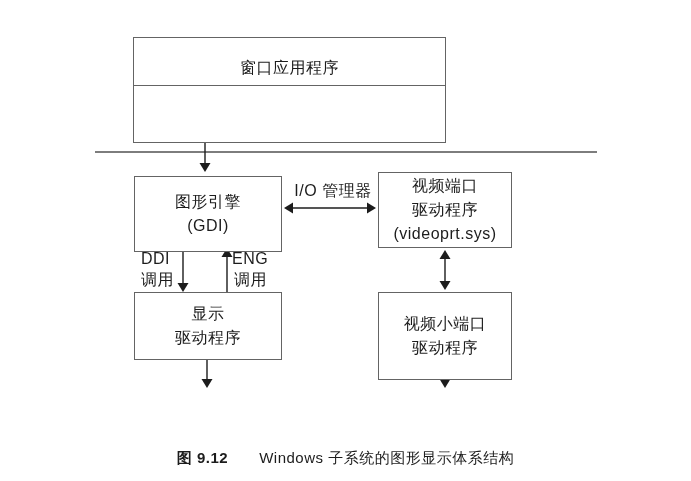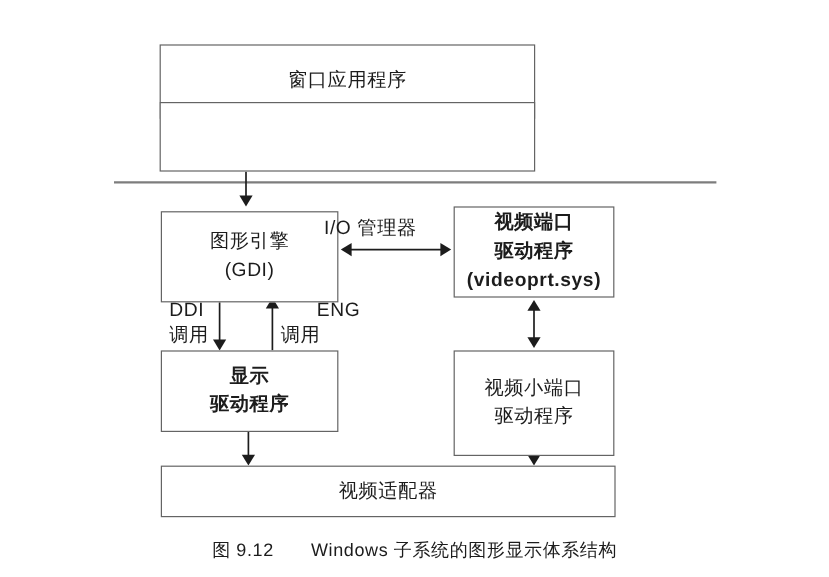--- a/index.html
+++ b/index.html
@@ -11,21 +11,21 @@
   svg.connectors { position:absolute; left:0; top:0; width:691px; height:481px; }
   .box {
     position:absolute; box-sizing:border-box;
     border:1.5px solid #646464; background:#ffffff;
     display:flex; flex-direction:column; align-items:center; justify-content:center;
     text-align:center; font-size:16px; line-height:24px; letter-spacing:0.5px;
   }
   .lbl { position:absolute; font-size:16px; letter-spacing:0.5px; white-space:nowrap; line-height:18px; }
   .lbl-right { text-align:right; }
   .caption { position:absolute; left:0; top:449px; width:691px; text-align:center; font-size:15px; letter-spacing:0.5px; }
-  .fig-no { font-weight:normal; margin-right:31px; }
+  .fig-no { font-weight:bold; margin-right:31px; }
 </style>
 </head>
 <body>
 
 <div class="canvas">
 
   <svg class="connectors" viewBox="0 0 691 481" xmlns="http://www.w3.org/2000/svg">
 
     <line x1="95" y1="152" x2="597" y2="152" stroke="#7d7d7d" stroke-width="1.8"></line>
 
@@ -72,46 +72,43 @@
   </div>
 
   <div class="box" style="left:133px; top:85px; width:313px; height:58px;">
   </div>
 
   <div class="box" style="left:134px; top:176px; width:148px; height:76px;">
     <div>图形引擎</div>
     <div>(GDI)</div>
   </div>
 
-  <div class="box" style="left:378px; top:172px; width:134px; height:76px;font-weight:bold;">
+  <div class="box" style="left:378px; top:172px; width:134px; height:76px;">
     <div>视频端口</div>
     <div>驱动程序</div>
     <div>(videoprt.sys)</div>
   </div>
 
-  <div class="box" style="left:134px; top:292px; width:148px; height:68px;font-weight:bold;">
+  <div class="box" style="left:134px; top:292px; width:148px; height:68px;">
     <div>显示</div>
     <div>驱动程序</div>
   </div>
 
   <div class="box" style="left:378px; top:292px; width:134px; height:88px;">
     <div>视频小端口</div>
     <div>驱动程序</div>
   </div>
 
-  <div class="box" style="left:134px; top:388px; width:379px; height:43px;">
-    <div>视频适配器</div>
-  </div>
 
 
-  <div class="lbl" style="left:270px; top:182px; width:102px; text-align:left;">I/O 管理器</div>
+  <div class="lbl" style="left:282px; top:182px; width:102px; text-align:center;">I/O 管理器</div>
 
   <div class="lbl" style="left:141px; top:250px;">DDI</div>
   <div class="lbl" style="left:141px; top:271px;">调用</div>
 
-  <div class="lbl" style="left:232px; top:250px;margin-left:32px;">ENG</div>
+  <div class="lbl" style="left:232px; top:250px;">ENG</div>
   <div class="lbl" style="left:234px; top:271px;">调用</div>
 
   <div class="caption">
     <span class="fig-no">图 9.12</span><span>Windows 子系统的图形显示体系结构</span>
   </div>
 
 </div>
 
 </body></html>

